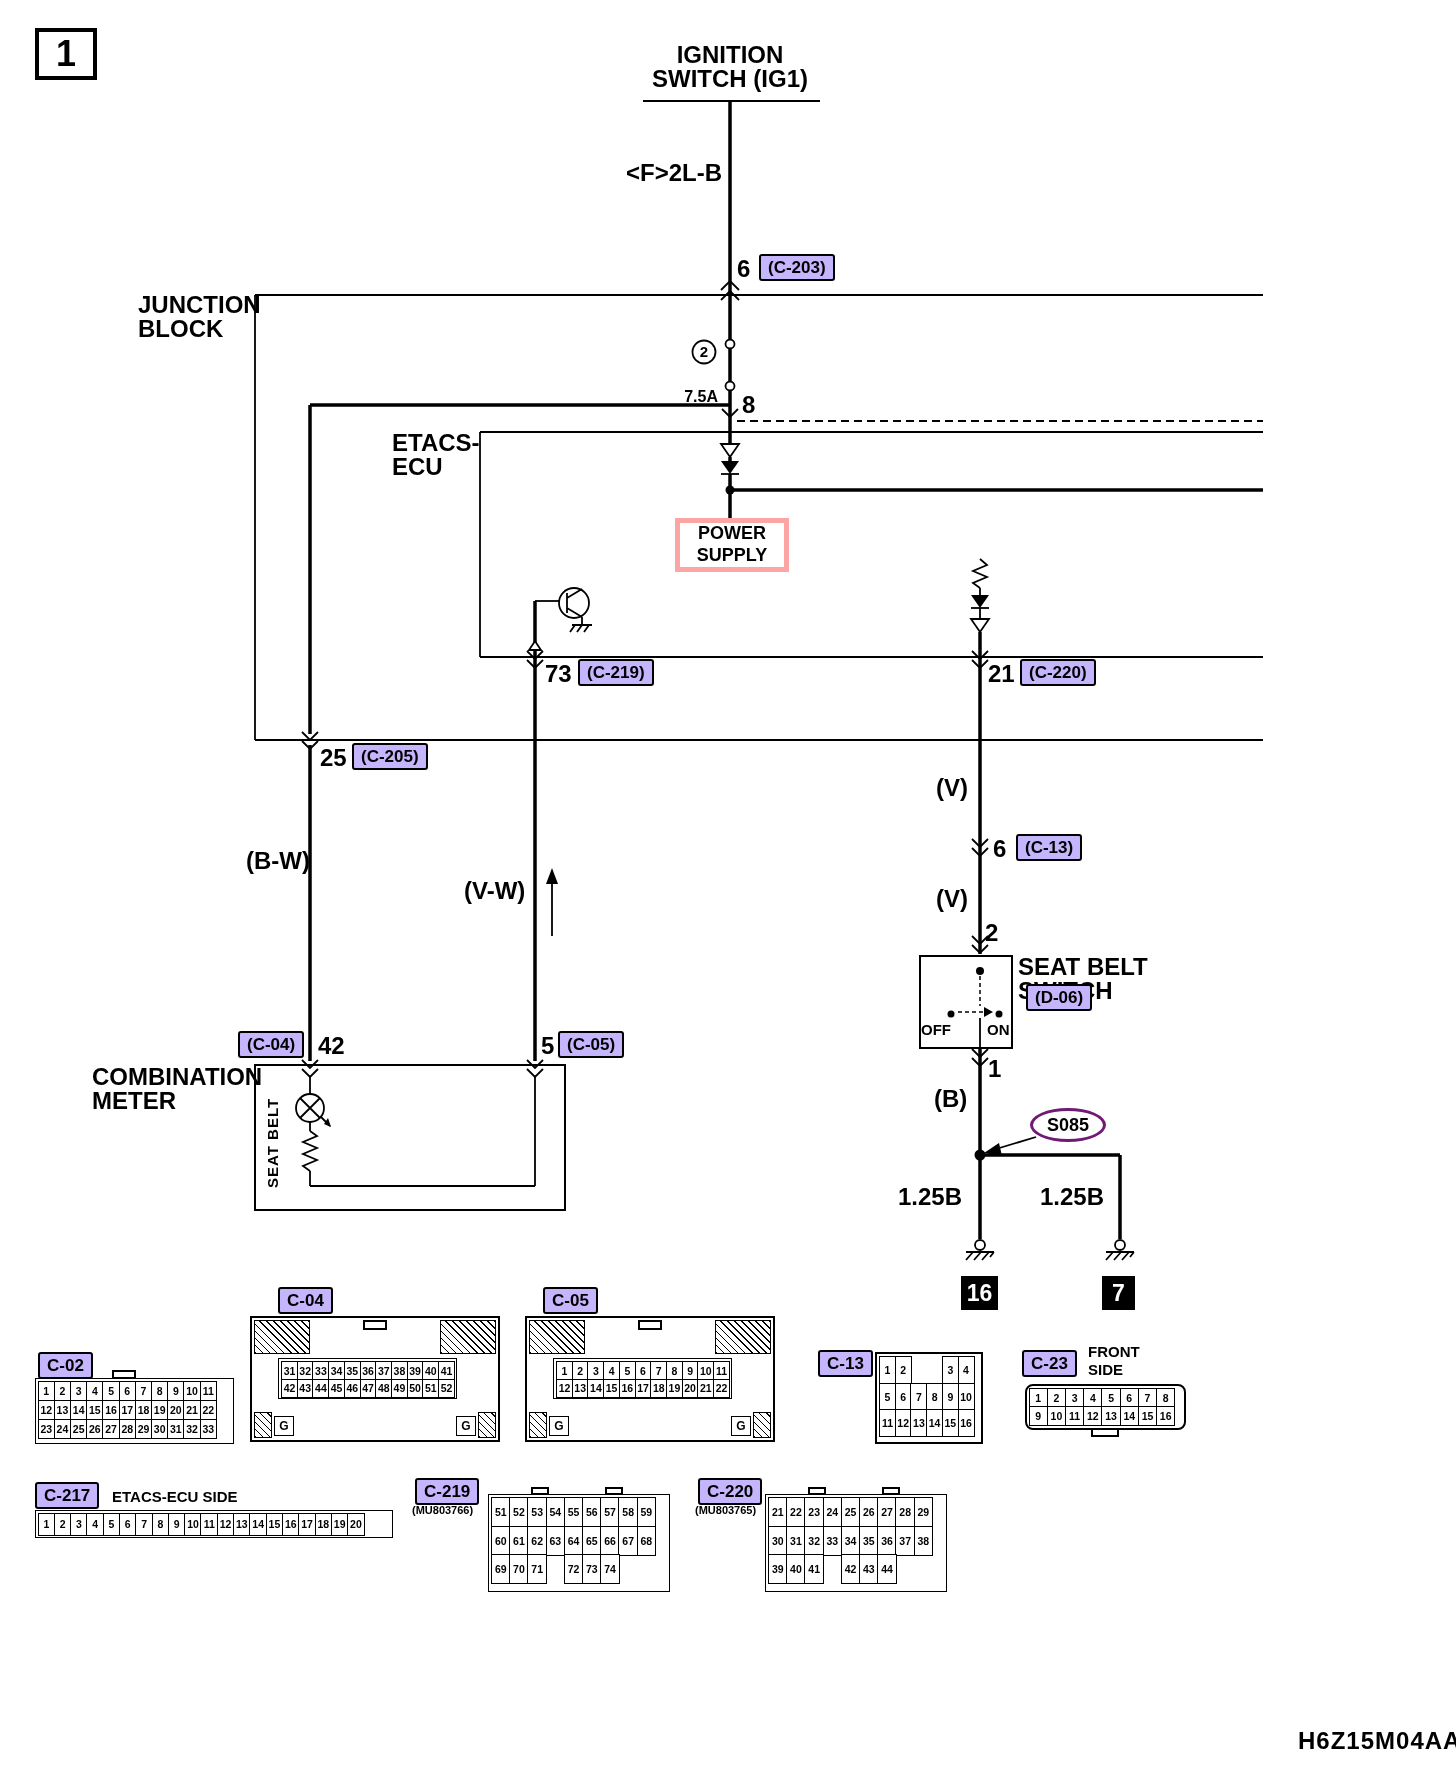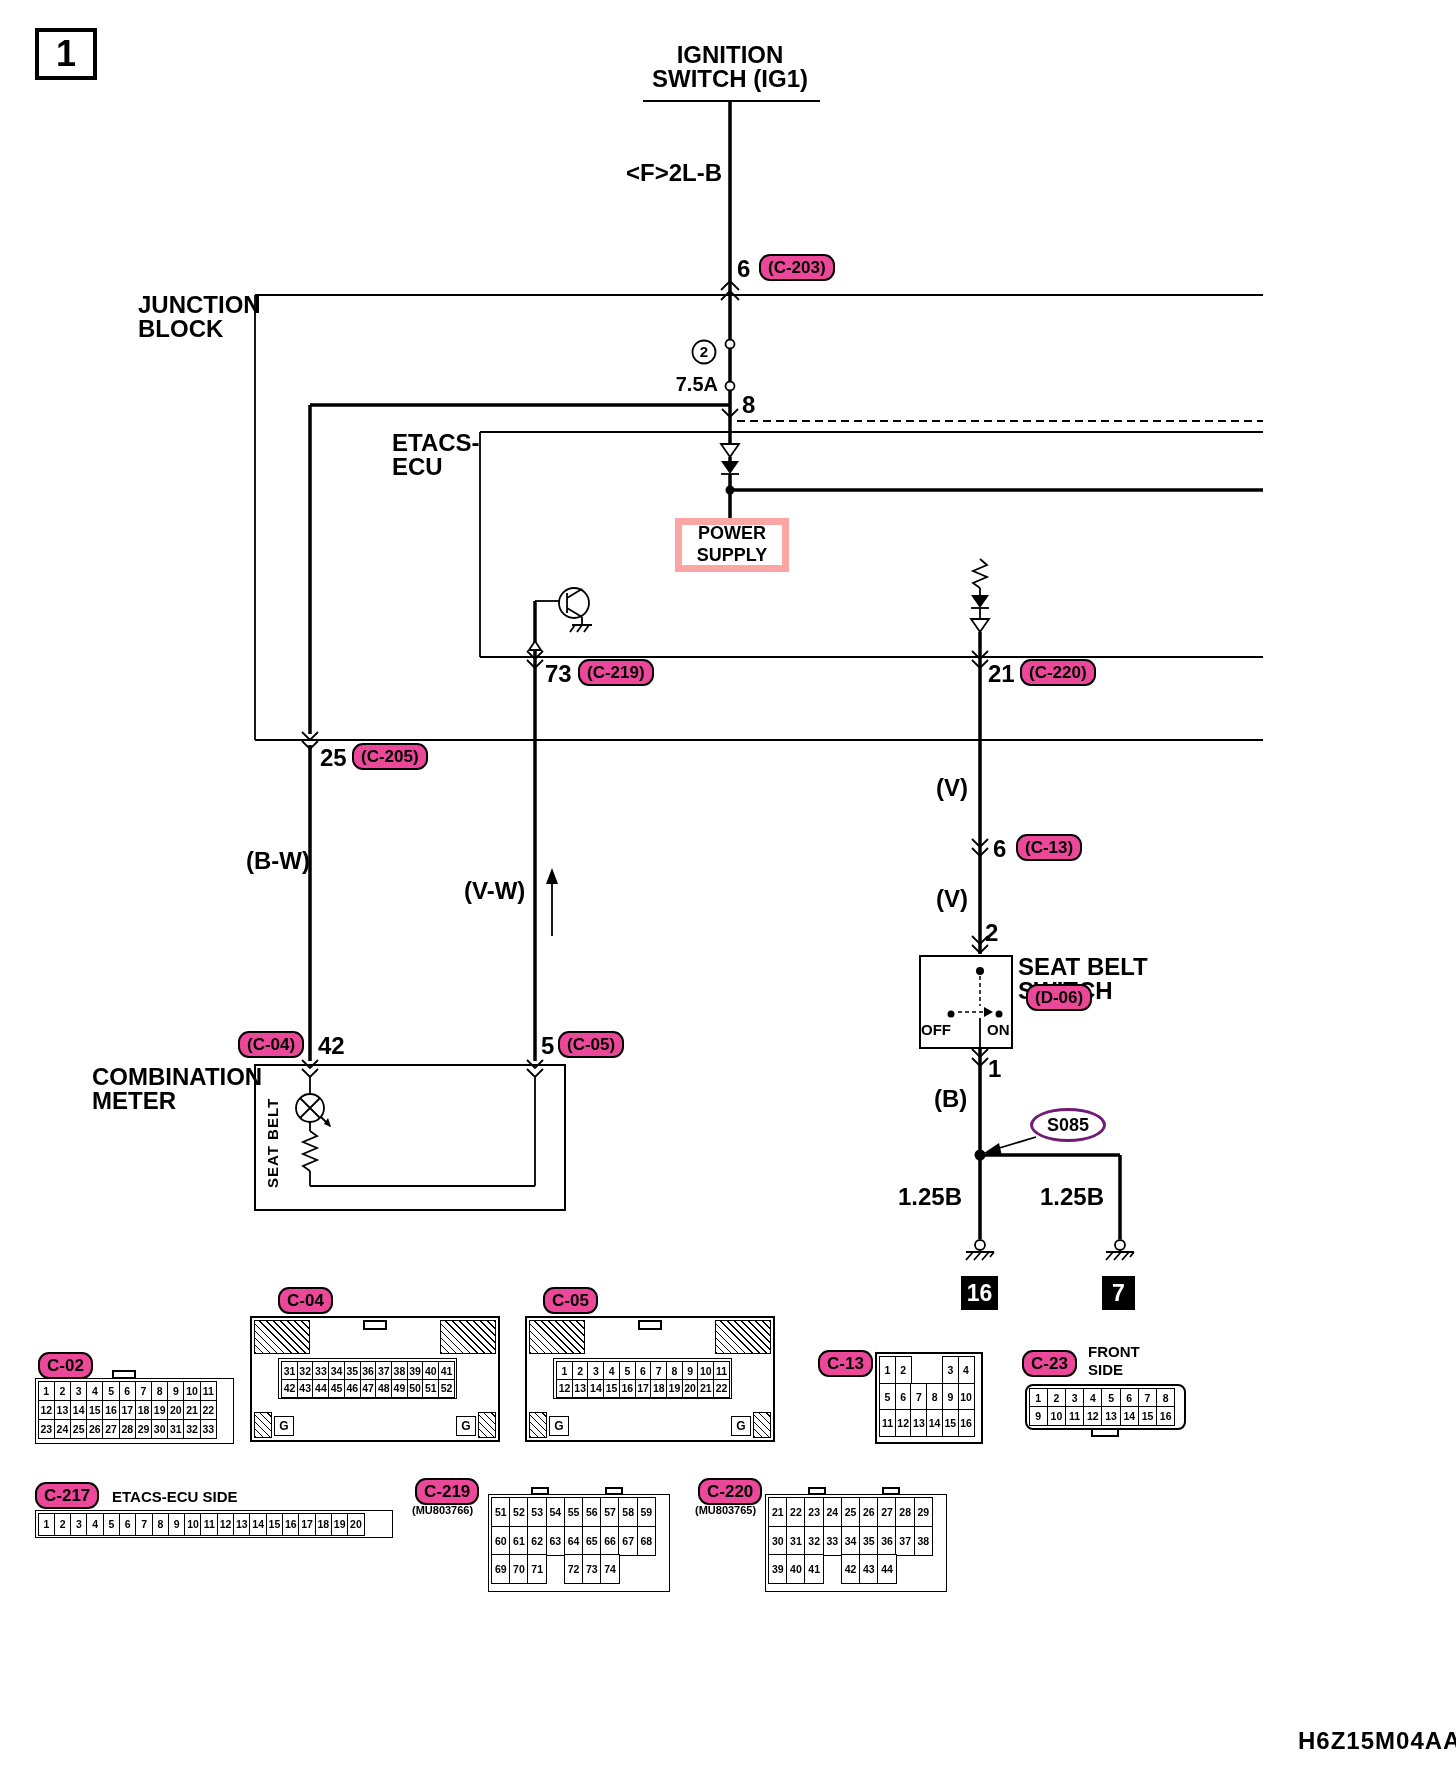--- a/index.html
+++ b/index.html
@@ -14,25 +14,25 @@
   .oc{fill:#fff;stroke:#000;stroke-width:1.8}
   .dot{fill:#000;stroke:none}
   .tri-open{fill:#fff;stroke:#000;stroke-width:1.8}
   .tri-fill{fill:#000;stroke:none}
   .boxr{fill:none;stroke:#000;stroke-width:2}
   .lbl{position:absolute;font-weight:bold;font-size:24px;line-height:1.1;white-space:pre}
   .sm{font-size:15px}
   .xs{font-size:11px}
   .r{text-align:right}
   .c{text-align:center}
-  .cbox{position:absolute;border:2px solid #000;border-radius:11px;padding:1px 7px;font-size:17px;
-        font-weight:bold;background:#ec4899;line-height:1.25;white-space:nowrap}
+  .cbox{position:absolute;border:2px solid #000;border-radius:3px;padding:1px 7px;font-size:17px;
+        font-weight:bold;background:#c4b5fd;line-height:1.25;white-space:nowrap}
   .pagebox{position:absolute;left:35px;top:28px;width:62px;height:52px;border:4px solid #000;
            display:flex;align-items:center;justify-content:center;font-size:36px;font-weight:bold}
-  .psbox{position:absolute;left:675px;top:518px;width:114px;height:54px;border:7px solid #fca5a5;
+  .psbox{position:absolute;left:675px;top:518px;width:114px;height:54px;border:5px solid #fca5a5;
          display:flex;flex-direction:column;align-items:center;justify-content:center;
          font-weight:bold;font-size:18px;line-height:1.2;background:#fff}
   .oval{position:absolute;left:1030px;top:1108px;width:76px;height:34px;border:3px solid #701a75;
         border-radius:50%;display:flex;align-items:center;justify-content:center;
         font-weight:bold;font-size:18px;background:#fff}
   .gnum{position:absolute;background:#000;color:#fff;font-weight:bold;font-size:23px;
         display:flex;align-items:center;justify-content:center}
   .vert{position:absolute;writing-mode:vertical-rl;transform:rotate(180deg);
         font-weight:bold;font-size:15px;letter-spacing:1px}
   .conn{position:absolute;border:2px solid #000;background:#fff}
@@ -166,21 +166,21 @@
 
   <div class="lbl c" style="left:630px;top:42px;width:200px">IGNITION</div>
   <div class="lbl c" style="left:630px;top:66px;width:200px">SWITCH (IG1)</div>
   <div class="lbl r" style="left:598px;top:160px;width:124px">&lt;F&gt;2L-B</div>
   <div class="lbl" style="left:737px;top:256px">6</div>
   <div class="cbox" style="left:759px;top:254px">(C-203)</div>
 
   <div class="lbl" style="left:138px;top:292px">JUNCTION</div>
   <div class="lbl" style="left:138px;top:316px">BLOCK</div>
   <div class="lbl c" style="left:695px;top:344px;width:18px;font-size:15px">2</div>
-  <div class="lbl r" style="left:654px;top:373px;width:64px;font-size:20px">7.5A</div>
+  <div class="lbl r" style="left:654px;top:388px;width:64px;font-size:16px">7.5A</div>
   <div class="lbl" style="left:742px;top:392px">8</div>
 
   <div class="lbl" style="left:392px;top:430px">ETACS-</div>
   <div class="lbl" style="left:392px;top:454px">ECU</div>
 
   <div class="psbox">
     <div>POWER</div>
     <div>SUPPLY</div>
   </div>
 

